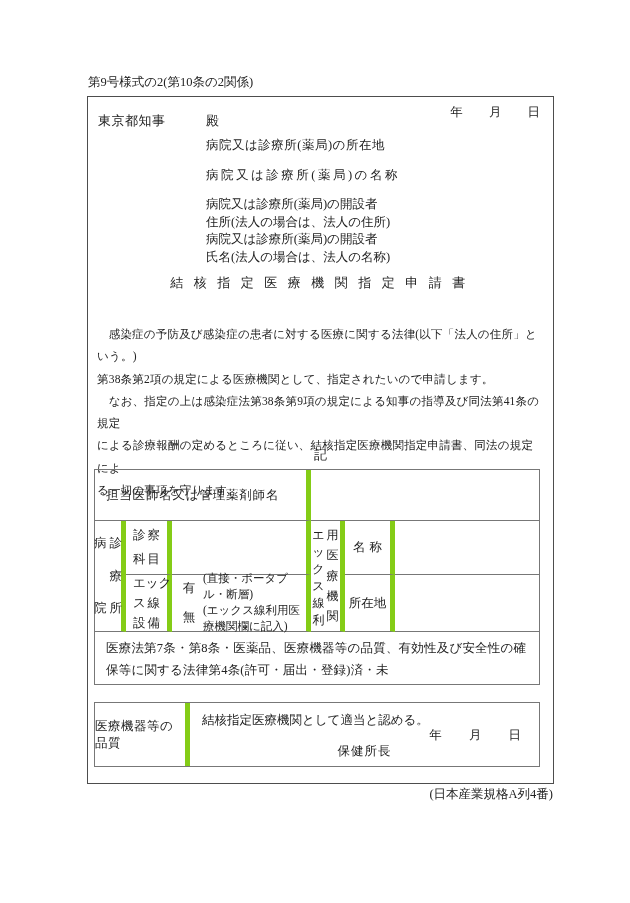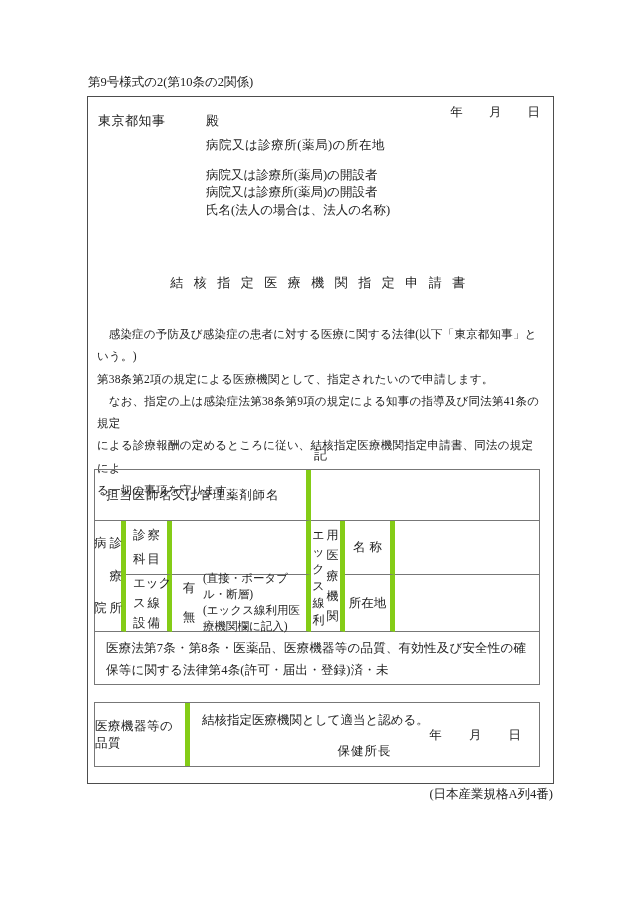--- a/index.html
+++ b/index.html
@@ -80,29 +80,31 @@
       <span>年</span>
       <span class="dsp">月</span>
       <span class="dsp">日</span>
     </div>
 
     <div class="addressee">東京都知事</div>
     <div class="honorific">殿</div>
 
     <div class="applicant">
       <div class="ls0 gap">病院又は診療所(薬局)の所在地</div>
+      <div class="ls gap">病院又は診療所(薬局)の名称</div>
       <div>病院又は診療所(薬局)の開設者</div>
+      <div>住所(法人の場合は、法人の住所)</div>
       <div>病院又は診療所(薬局)の開設者</div>
       <div>氏名(法人の場合は、法人の名称)</div>
     </div>
 
     <div class="form-title">結核指定医療機関指定申請書</div>
 
     <div class="body-text">
-      <div>　感染症の予防及び感染症の患者に対する医療に関する法律(以下「東京都知事」という。)</div>
+      <div>　感染症の予防及び感染症の患者に対する医療に関する法律(以下「法人の住所」という。)</div>
       <div>第38条第2項の規定による医療機関として、指定されたいので申請します。</div>
       <div>　なお、指定の上は感染症法第38条第9項の規定による知事の指導及び同法第41条の規定</div>
       <div>による診療報酬の定めるところに従い、結核指定医療機関指定申請書、同法の規定によ</div>
       <div>る一切の事項を守ります。</div>
     </div>
 
     <div class="ki">記</div>
 
     <div class="grid-table">
       <div class="c-tanto br bb">担当医師名又は管理薬剤師名</div>

